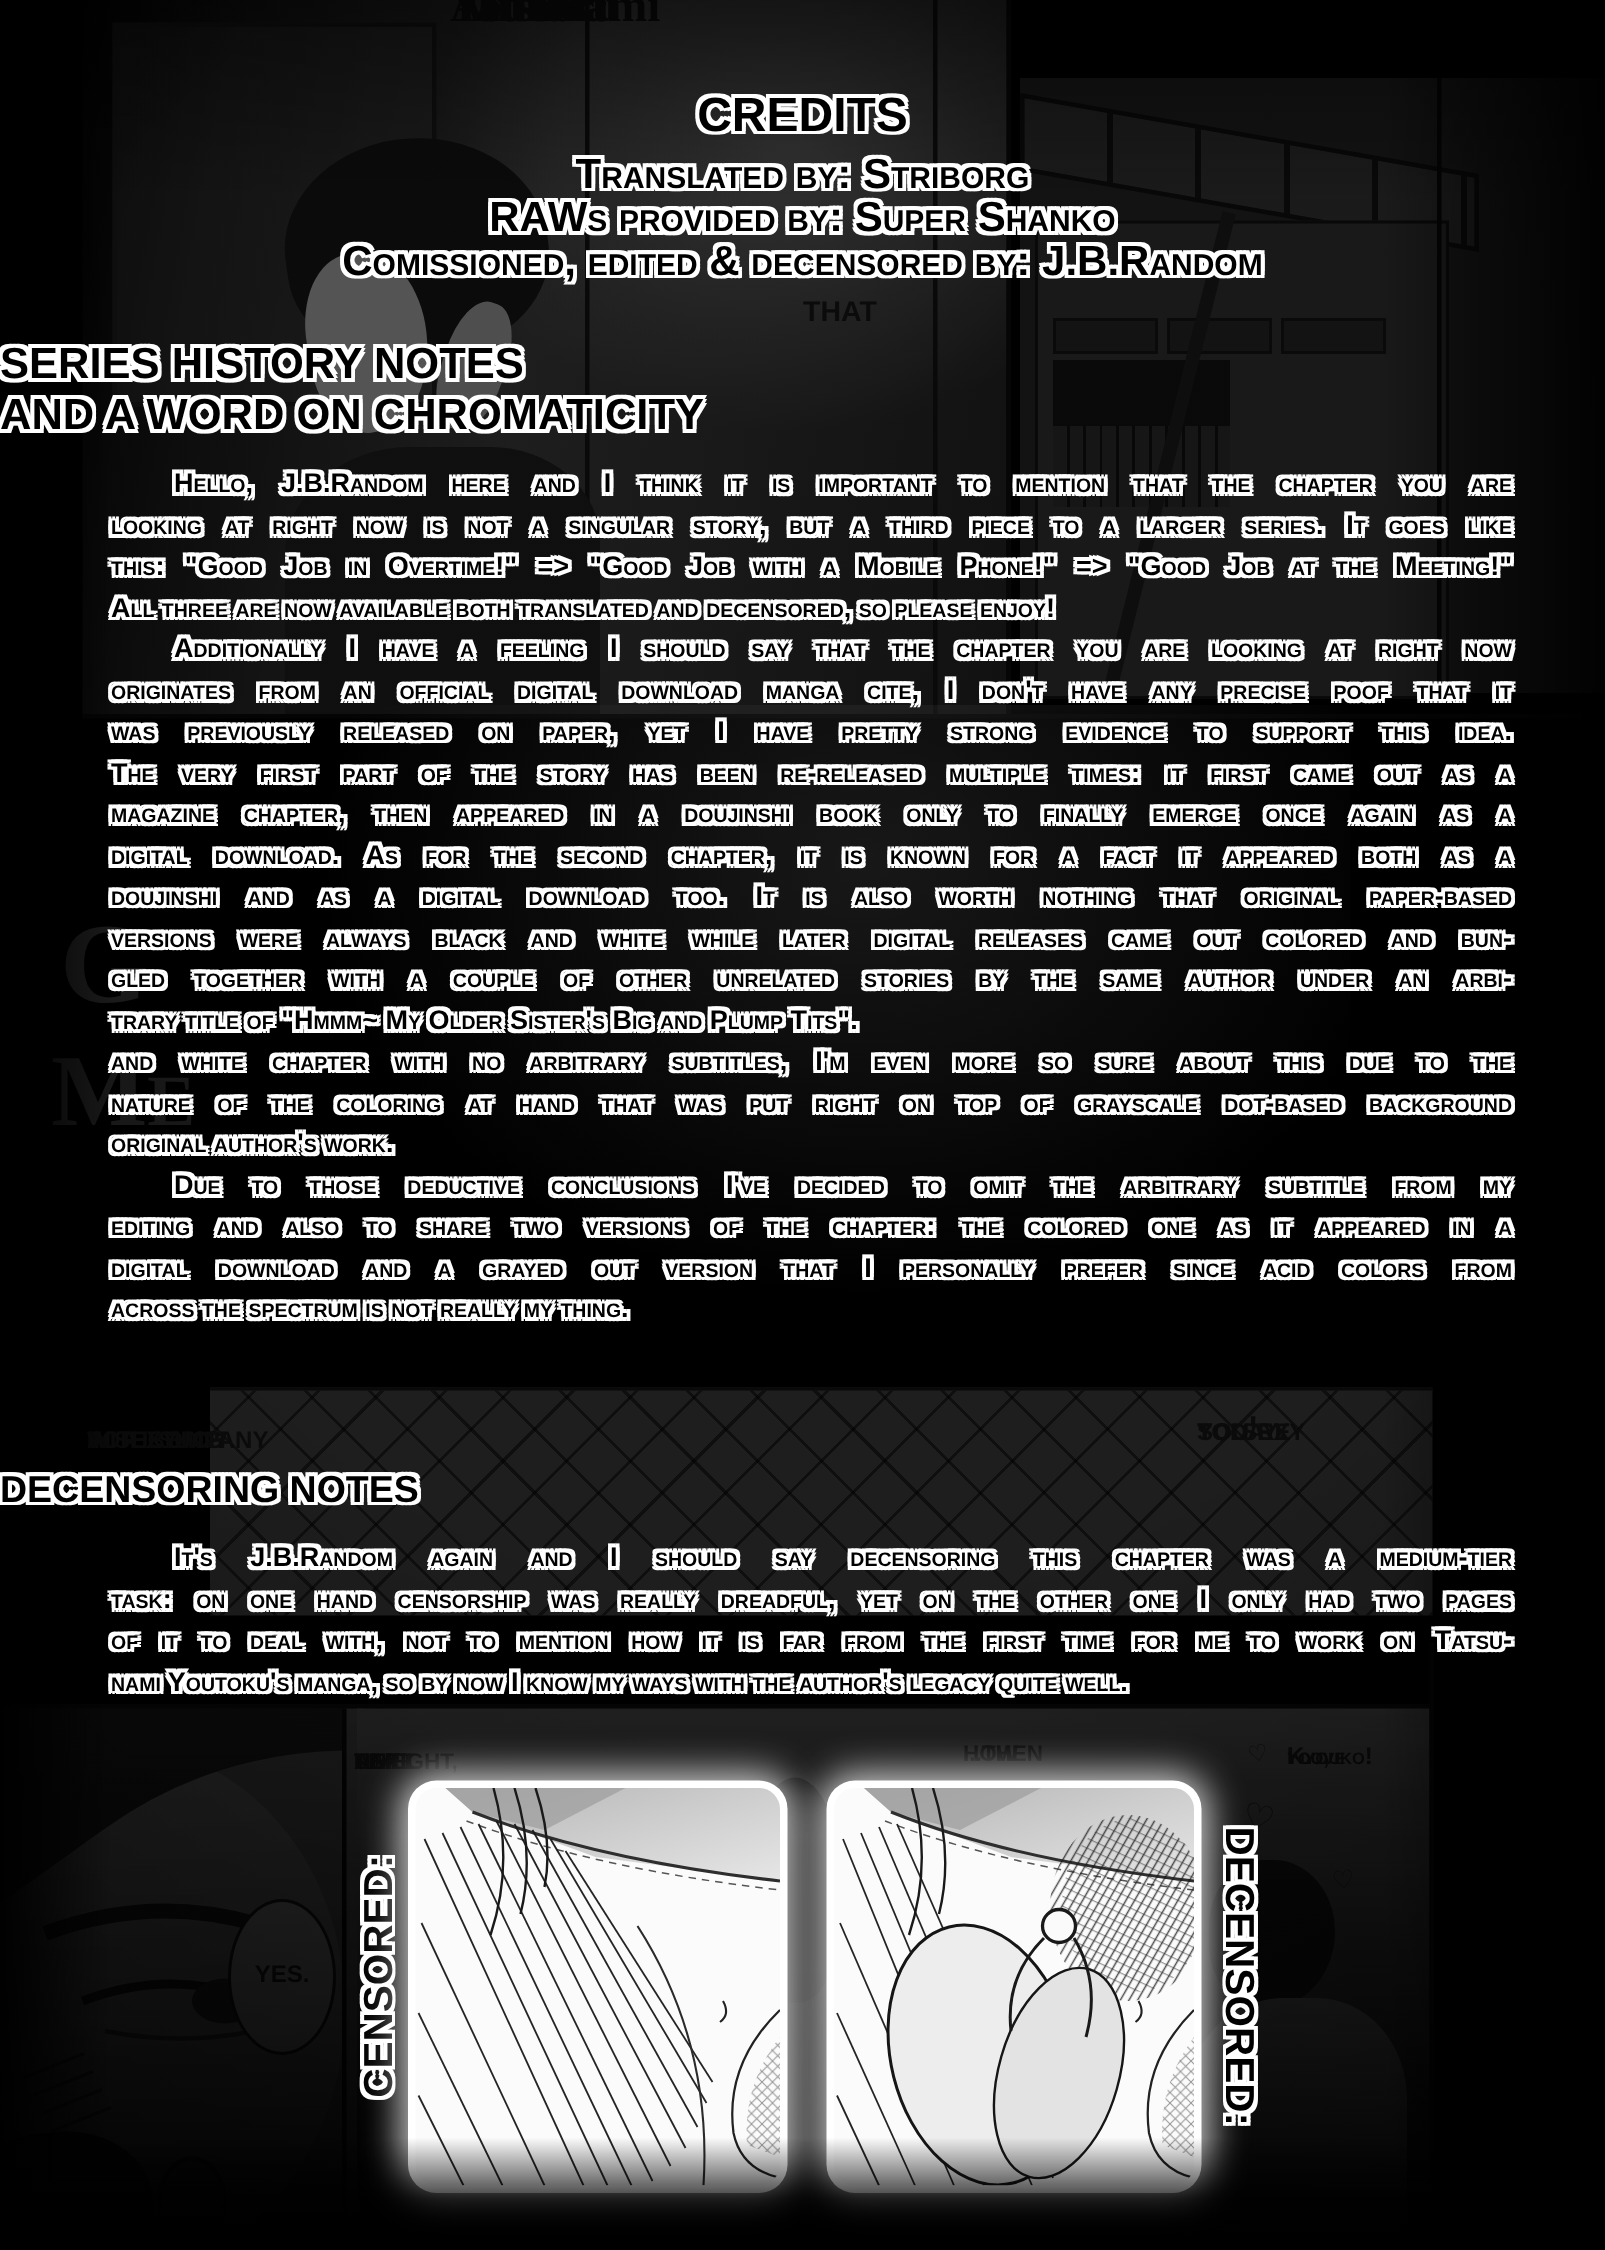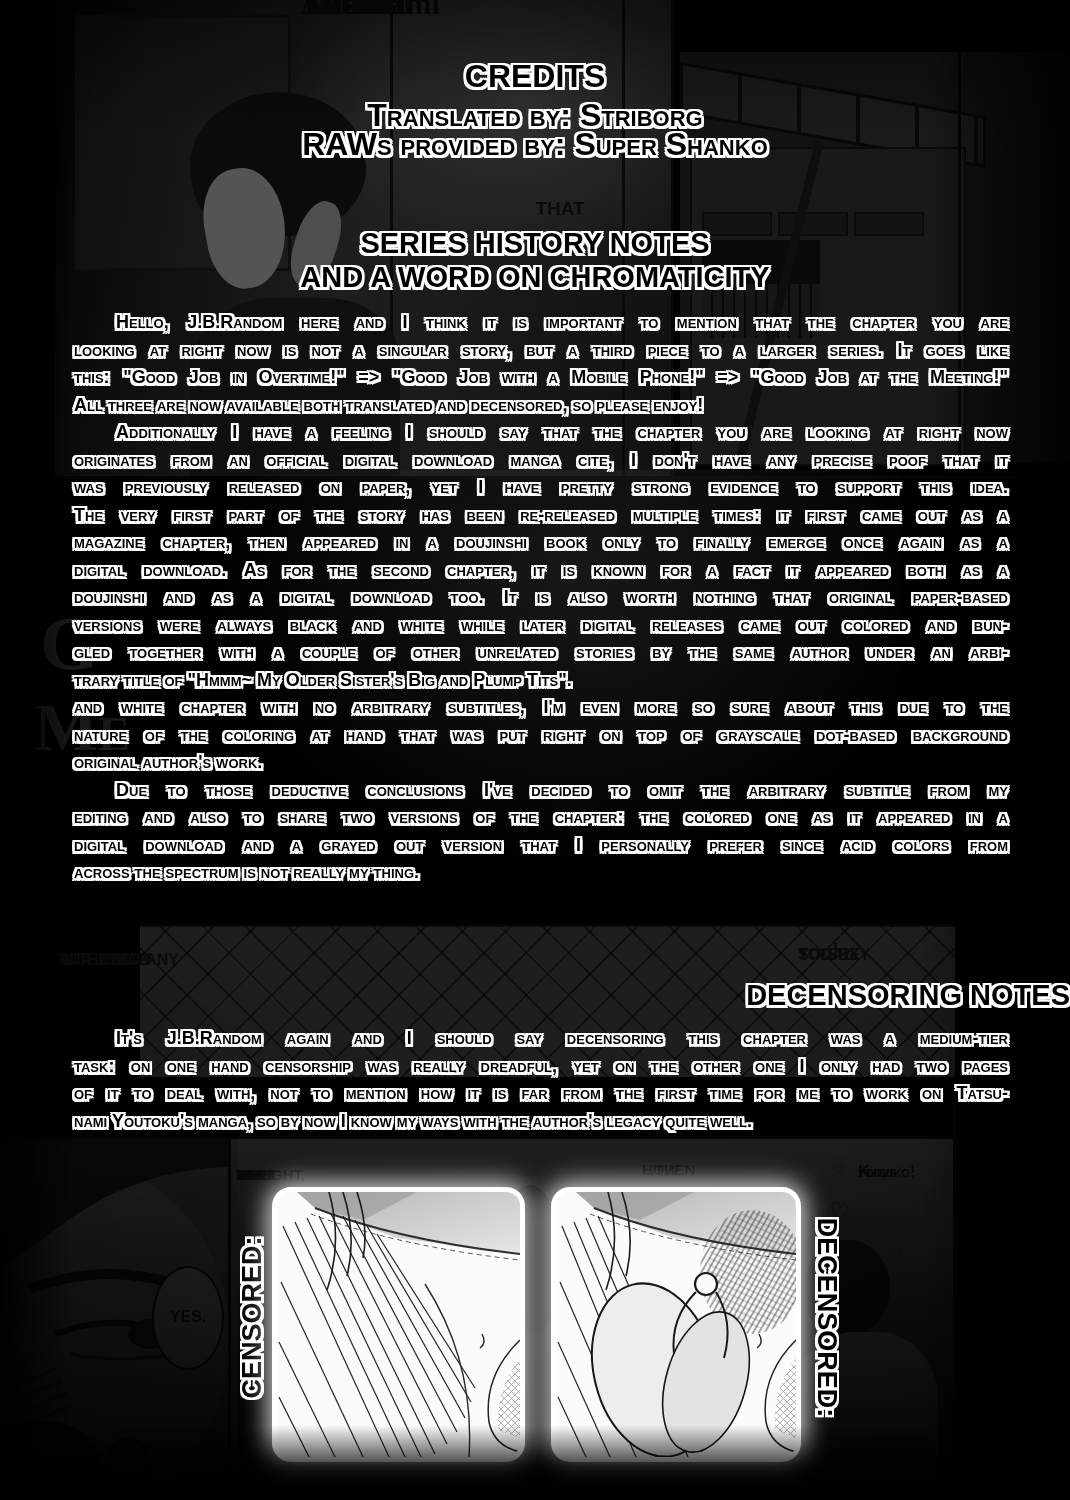--- a/index.html
+++ b/index.html
@@ -73,23 +73,23 @@
     linear-gradient(rgba(0,0,0,.15),rgba(0,0,0,.15));}
   .overlay{position:absolute;inset:0;z-index:30;}
   .overlay > div{position:absolute;}
   .comic{font-weight:700;font-variant:small-caps;}
   .outlined{color:#000;text-shadow:
     -2.5px -2.5px 0 #fff,0 -2.5px 0 #fff,2.5px -2.5px 0 #fff,
     -2.5px 0 0 #fff,2.5px 0 0 #fff,
     -2.5px 2.5px 0 #fff,0 2.5px 0 #fff,2.5px 2.5px 0 #fff,
     -1.5px -1.5px 0 #fff,1.5px -1.5px 0 #fff,-1.5px 1.5px 0 #fff,1.5px 1.5px 0 #fff;}
   .h1{left:0;right:0;top:58px;text-align:center;font-size:32px;}
-  .credit-lines{left:0;right:0;top:101px;text-align:center;font-size:32px;line-height:29px;}
-  .series-h{left:0;right:0;top:226px;text-align:center;font-size:29px;line-height:34px;}
-  .decens-h{left:0;right:0;top:979px;text-align:right;font-size:29px;}
+  .credit-lines{left:0;right:0;top:101px;text-align:center;font-size:28px;line-height:29px;}
+  .series-h{left:0;right:0;top:226px;text-align:left;font-size:29px;line-height:34px;}
+  .decens-h{left:0;right:0;top:979px;text-align:left;font-size:25px;}
   .body{left:62px;width:946px;font-size:18px;line-height:27.5px;}
   #body1{top:309px;}
   #body2{top:1025px;}
   .body-line{text-align:justify;text-align-last:justify;margin-left:12px;}
   .body-line.last{text-align-last:left;}
   .body-line.indent{text-indent:42px;}
   
   .comparison{position:absolute;inset:0;z-index:20;}
   .cmp-panel{position:absolute;border-radius:14px;overflow:hidden;background:#fbfbfb;
     box-shadow:0 0 0 5px #fff,0 0 24px 10px rgba(255,255,255,.8);}
@@ -301,20 +301,21 @@
     </div>
 
     <div class="v-label comic outlined lbl-dec">DECENSORED:</div>
   </div>
 
   <div class="overlay">
     <div class="h1 comic outlined">CREDITS</div>
     <div class="credit-lines comic outlined">
       <div>Translated by: Striborg</div>
       <div>RAWs provided by: Super Shanko</div>
+      <div>Comissioned, edited &amp; decensored by: J.B.Random</div>
     </div>
     <div class="series-h comic outlined">
       <div>SERIES HISTORY NOTES</div>
       <div>AND A WORD ON CHROMATICITY</div>
     </div>
     <div id="body1" class="body comic outlined">
         <div class="body-line indent">Hello, J.B.Random here and I think it is important to mention that the chapter you are</div>
         <div class="body-line">looking at right now is not a singular story, but a third piece to a larger series. It goes like</div>
         <div class="body-line">this: "Good Job in Overtime!" =&gt; "Good Job with a Mobile Phone!" =&gt; "Good Job at the Meeting!"</div>
         <div class="body-line last">All three are now available both translated and decensored, so please enjoy!</div>

